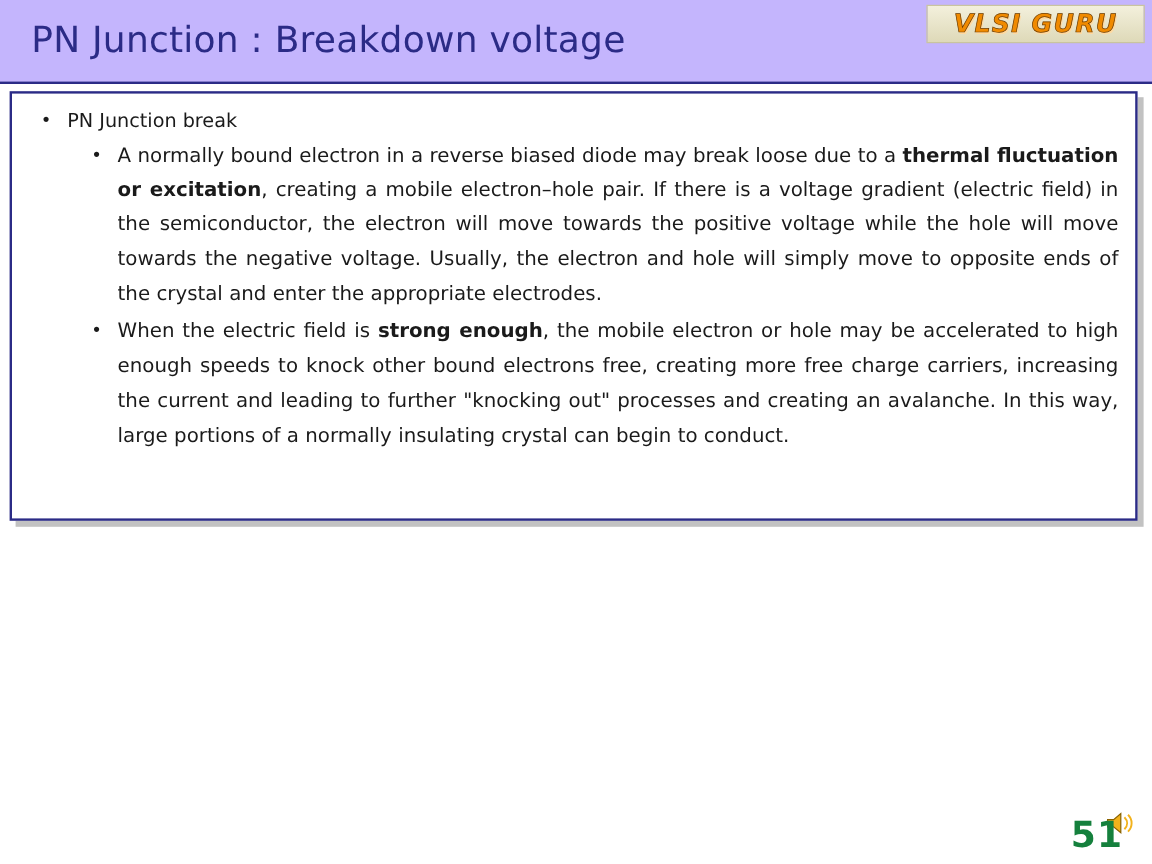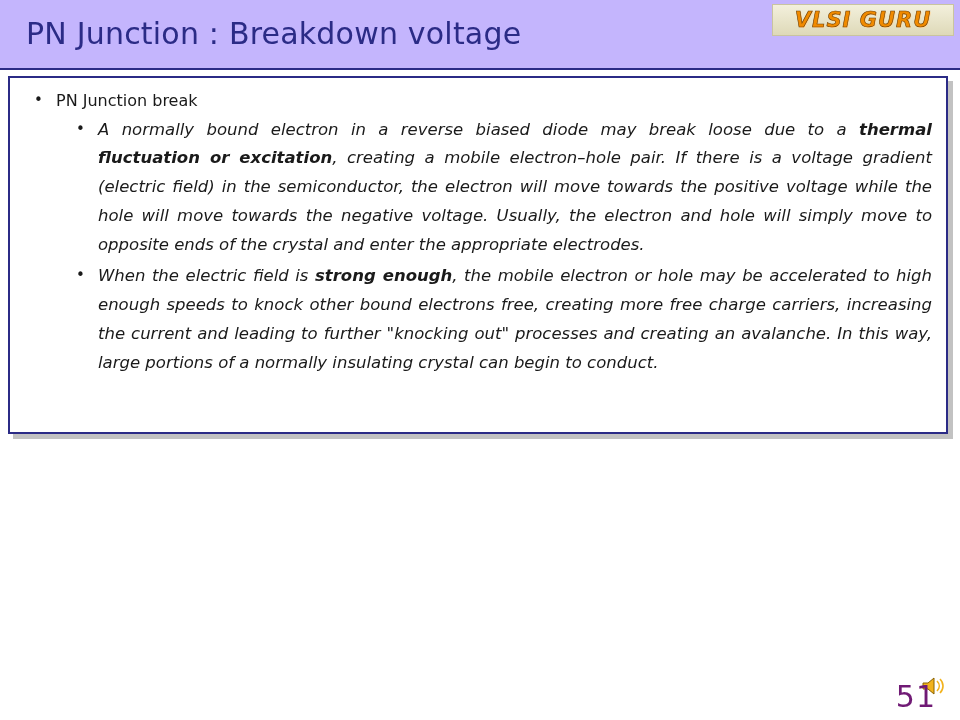--- a/index.html
+++ b/index.html
@@ -115,32 +115,31 @@
     margin-bottom: 2px;
   }
   ul.lvl2 > li > .dot {
     position: absolute;
     left: 20px;
     top: 0;
     font-size: 15px;
   }
   .para {
     display: block;
-    font-style: italic;
   }
   .b { font-weight: bold; }
 
   
   .page-number {
     position: absolute;
     right: 24px;
     bottom: 6px;
     font-size: 30px;
-    font-weight: normal;
-    color: #701a75;
+    font-weight: bold;
+    color: #15803d;
     letter-spacing: 1px;
   }
   .speaker-icon {
     position: absolute;
     right: 14px;
     bottom: 22px;
     width: 26px;
     height: 24px;
   }
 </style>

